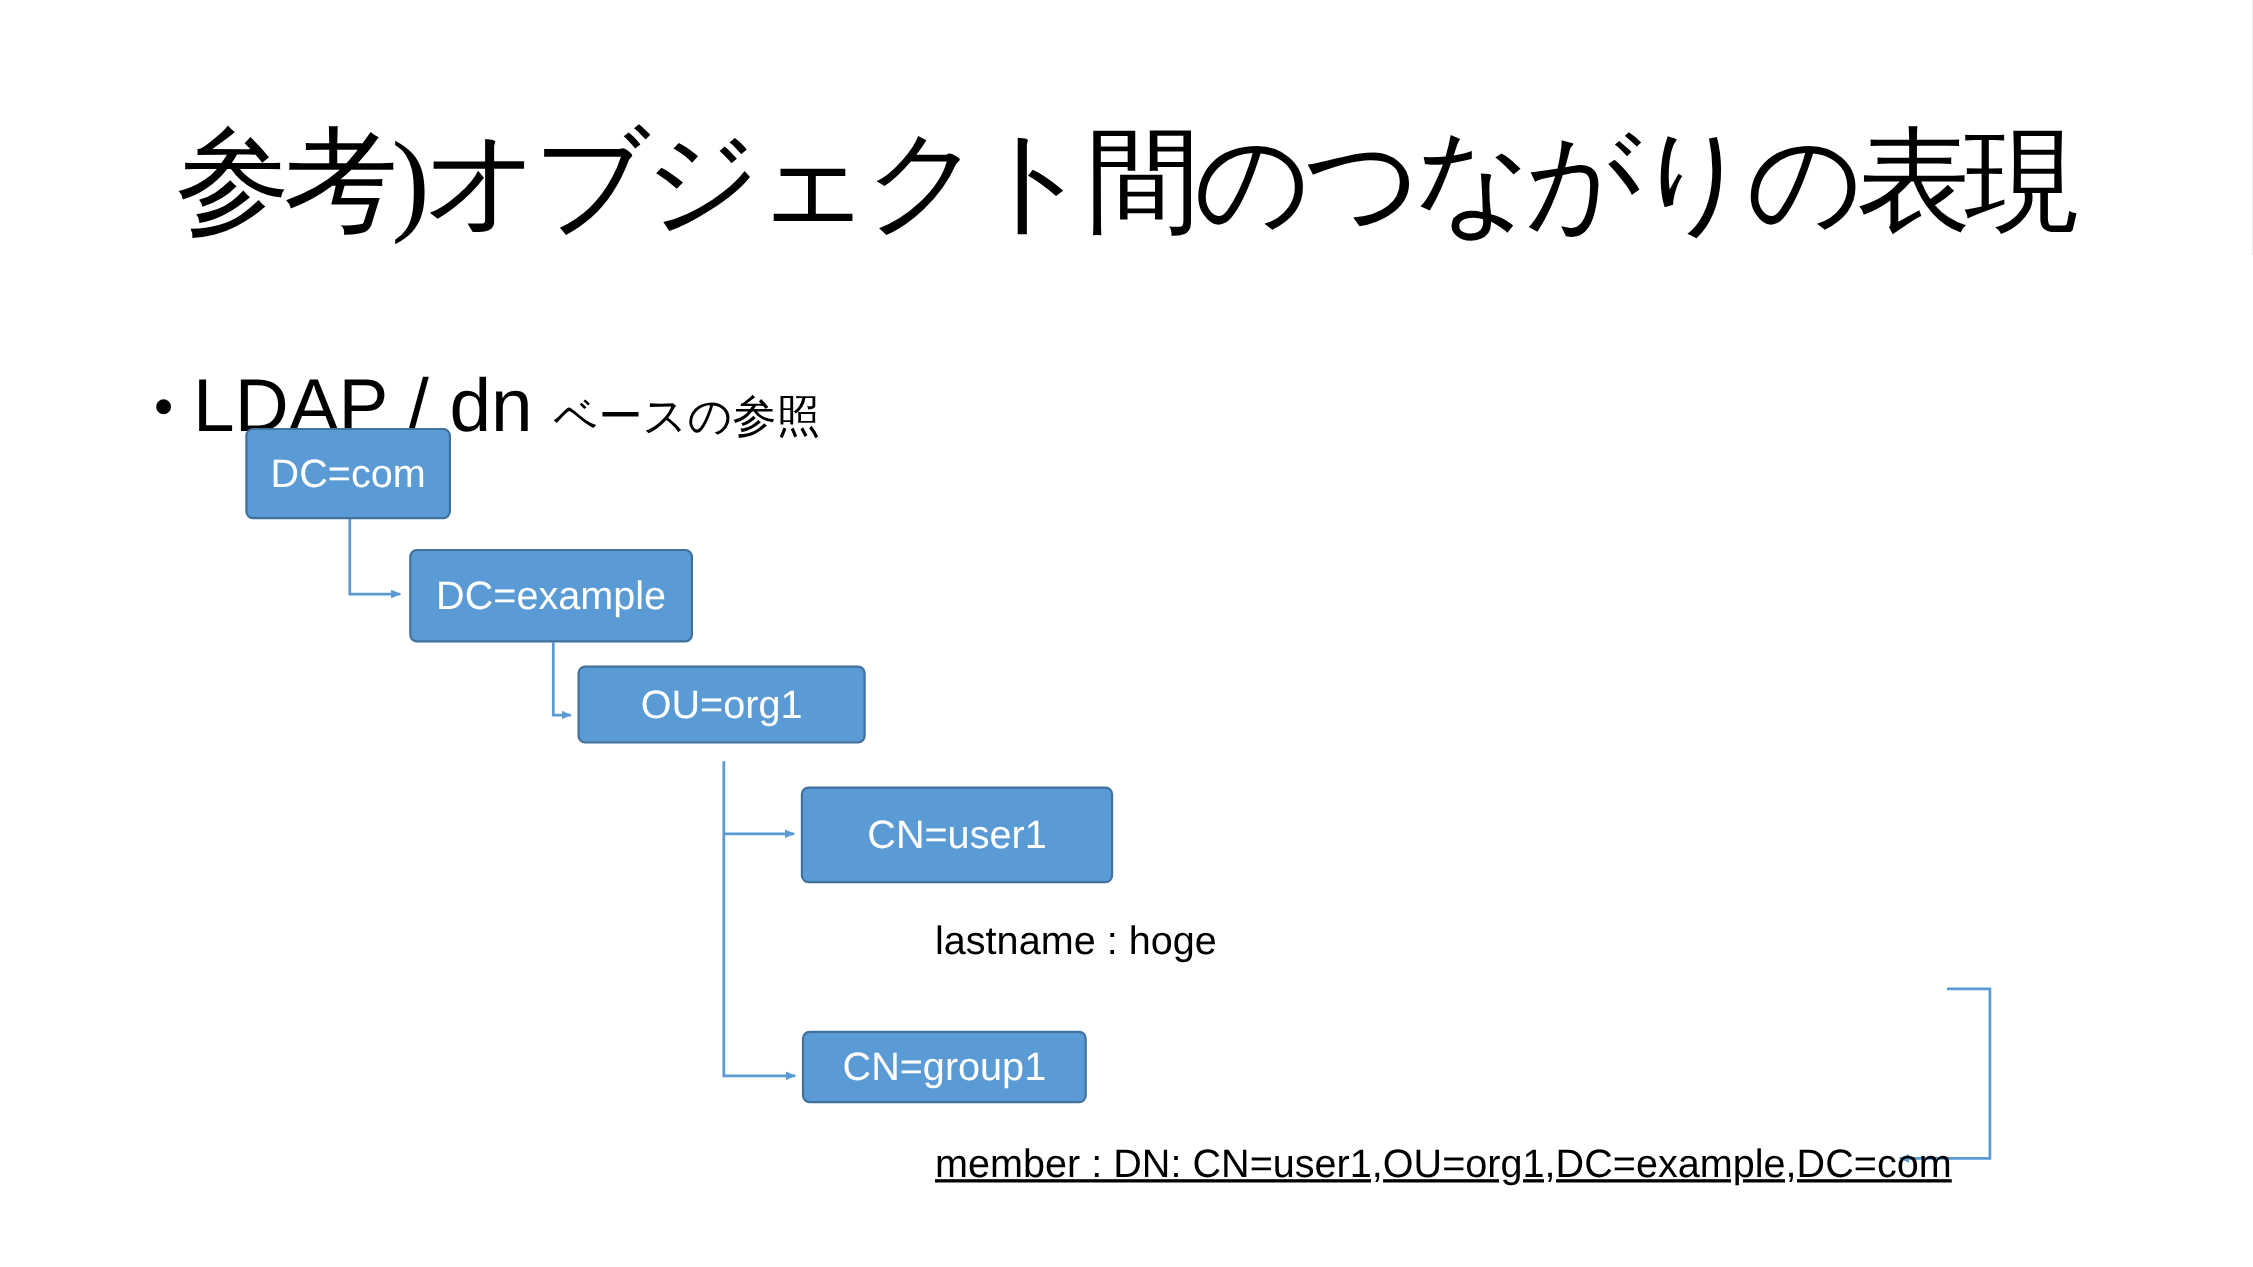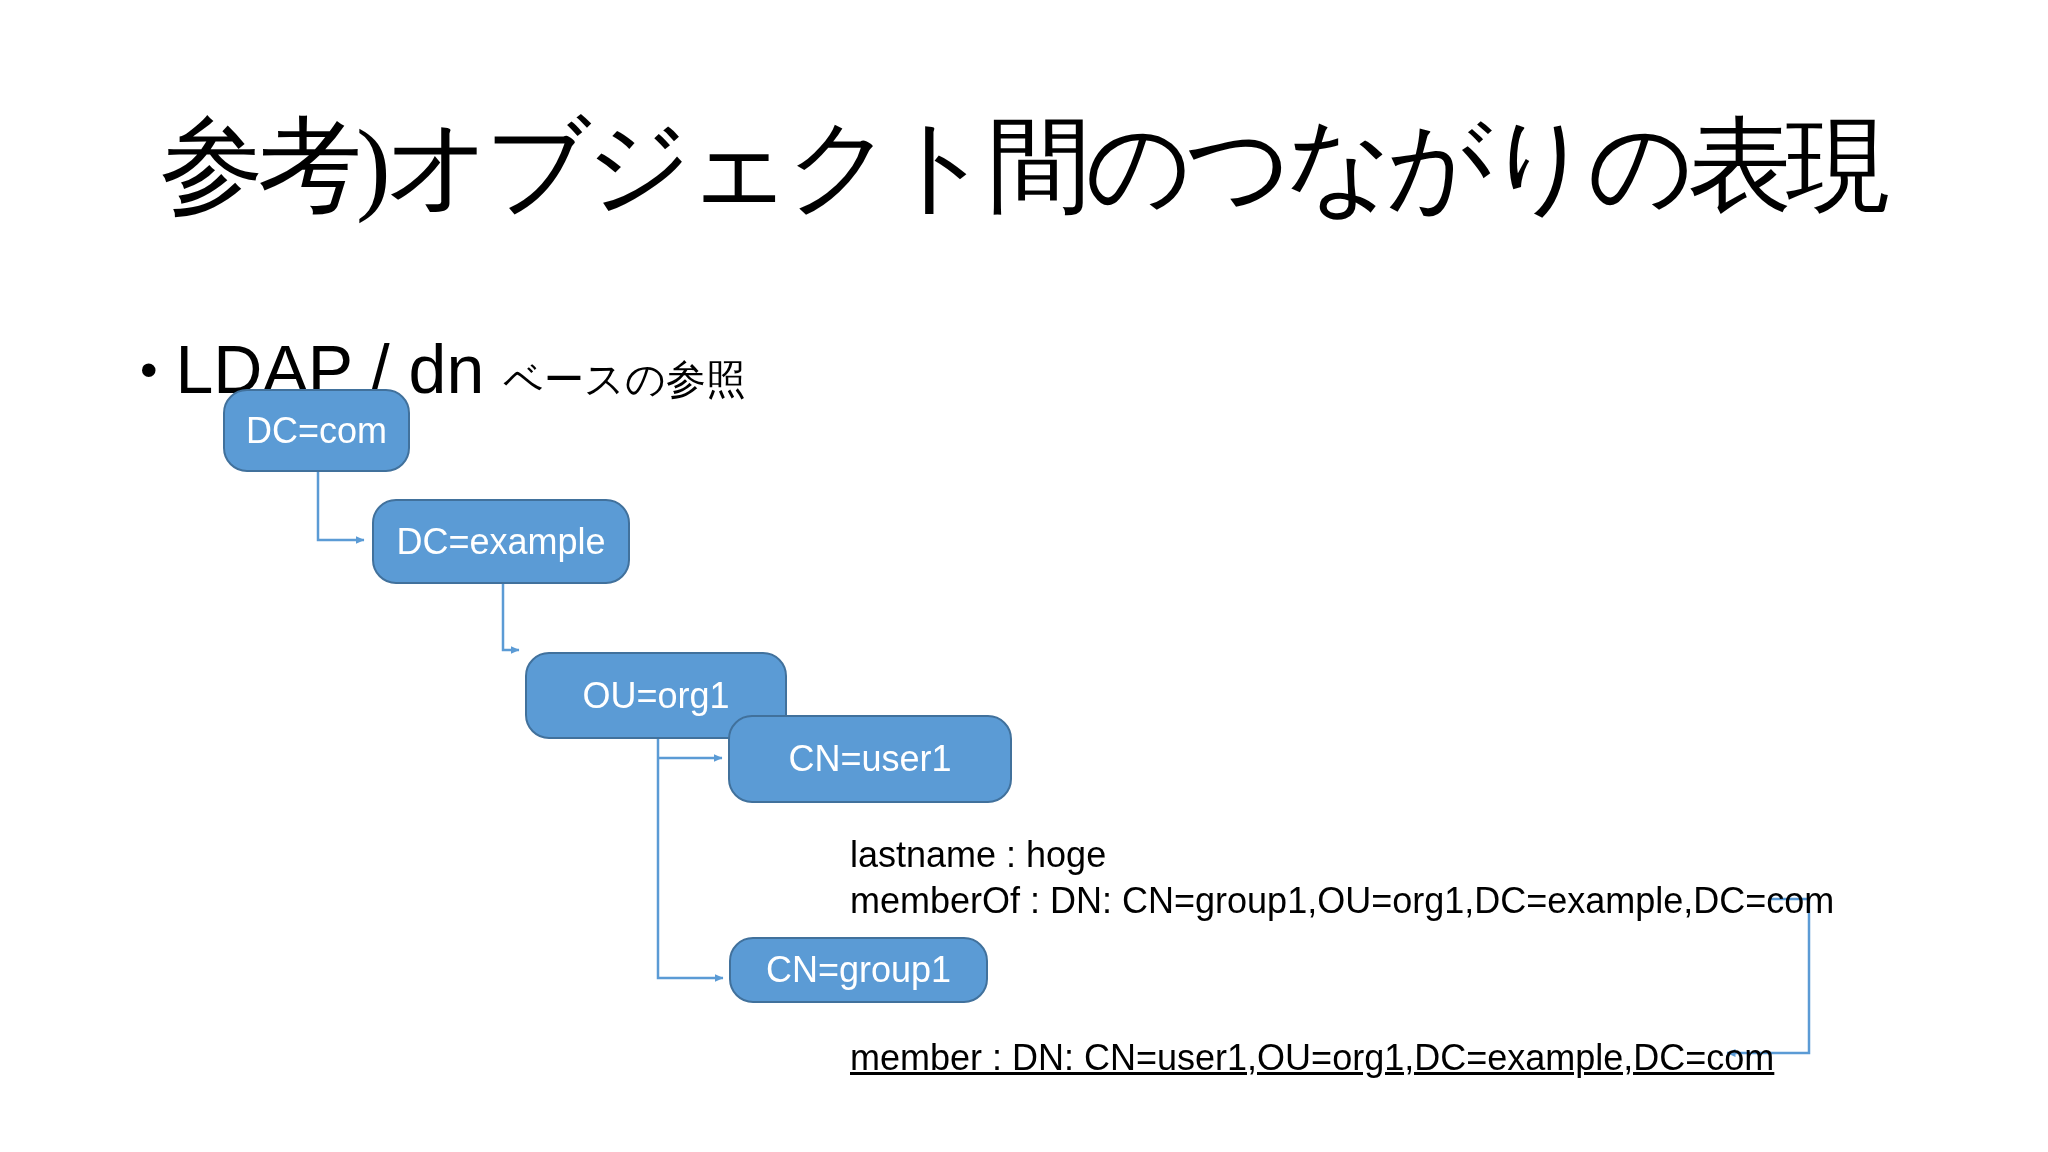--- a/index.html
+++ b/index.html
@@ -59,31 +59,31 @@
     stroke-width:2.5;
   }
   svg.connectors .arrowhead{
     fill:var(--connector);
   }
   .node{
     position:absolute;
     box-sizing:border-box;
     background:var(--node-fill);
     border:2.5px solid var(--node-border);
-    border-radius:24px;
+    border-radius:7px;
     color:var(--text-on-node);
     font-size:36px;
     display:flex;
     align-items:center;
     justify-content:center;
     white-space:nowrap;
   }
   .n-dc-com     {left:223px;top:389px;width:187px;height:83px;}
   .n-dc-example {left:372px;top:499px;width:258px;height:85px;}
-  .n-ou-org1    {left:525px;top:605px;width:262px;height:87px;margin-top:47px;}
+  .n-ou-org1    {left:525px;top:605px;width:262px;height:71px;}
   .n-cn-user1   {left:728px;top:715px;width:284px;height:88px;}
   .n-cn-group1  {left:729px;top:937px;width:259px;height:66px;}
   .attrs{
     position:absolute;
     color:var(--body-text);
     font-size:36px;
     line-height:46px;
     white-space:nowrap;
     margin-left:45px;
   }
@@ -125,19 +125,18 @@
   </div>
   <div class="node n-cn-user1">
     <span>CN=user1</span>
   </div>
   <div class="node n-cn-group1">
     <span>CN=group1</span>
   </div>
 
   <div class="attrs attrs-user1">
     <div>lastname : hoge</div>
-    <div>memberOf : DN: CN=group1,OU=org1,DC=example,DC=com</div>
   </div>
   <div class="attrs attrs-group1">
     <div>member : DN: CN=user1,OU=org1,DC=example,DC=com</div>
   </div>
 
 </div>
 
 </body></html>

